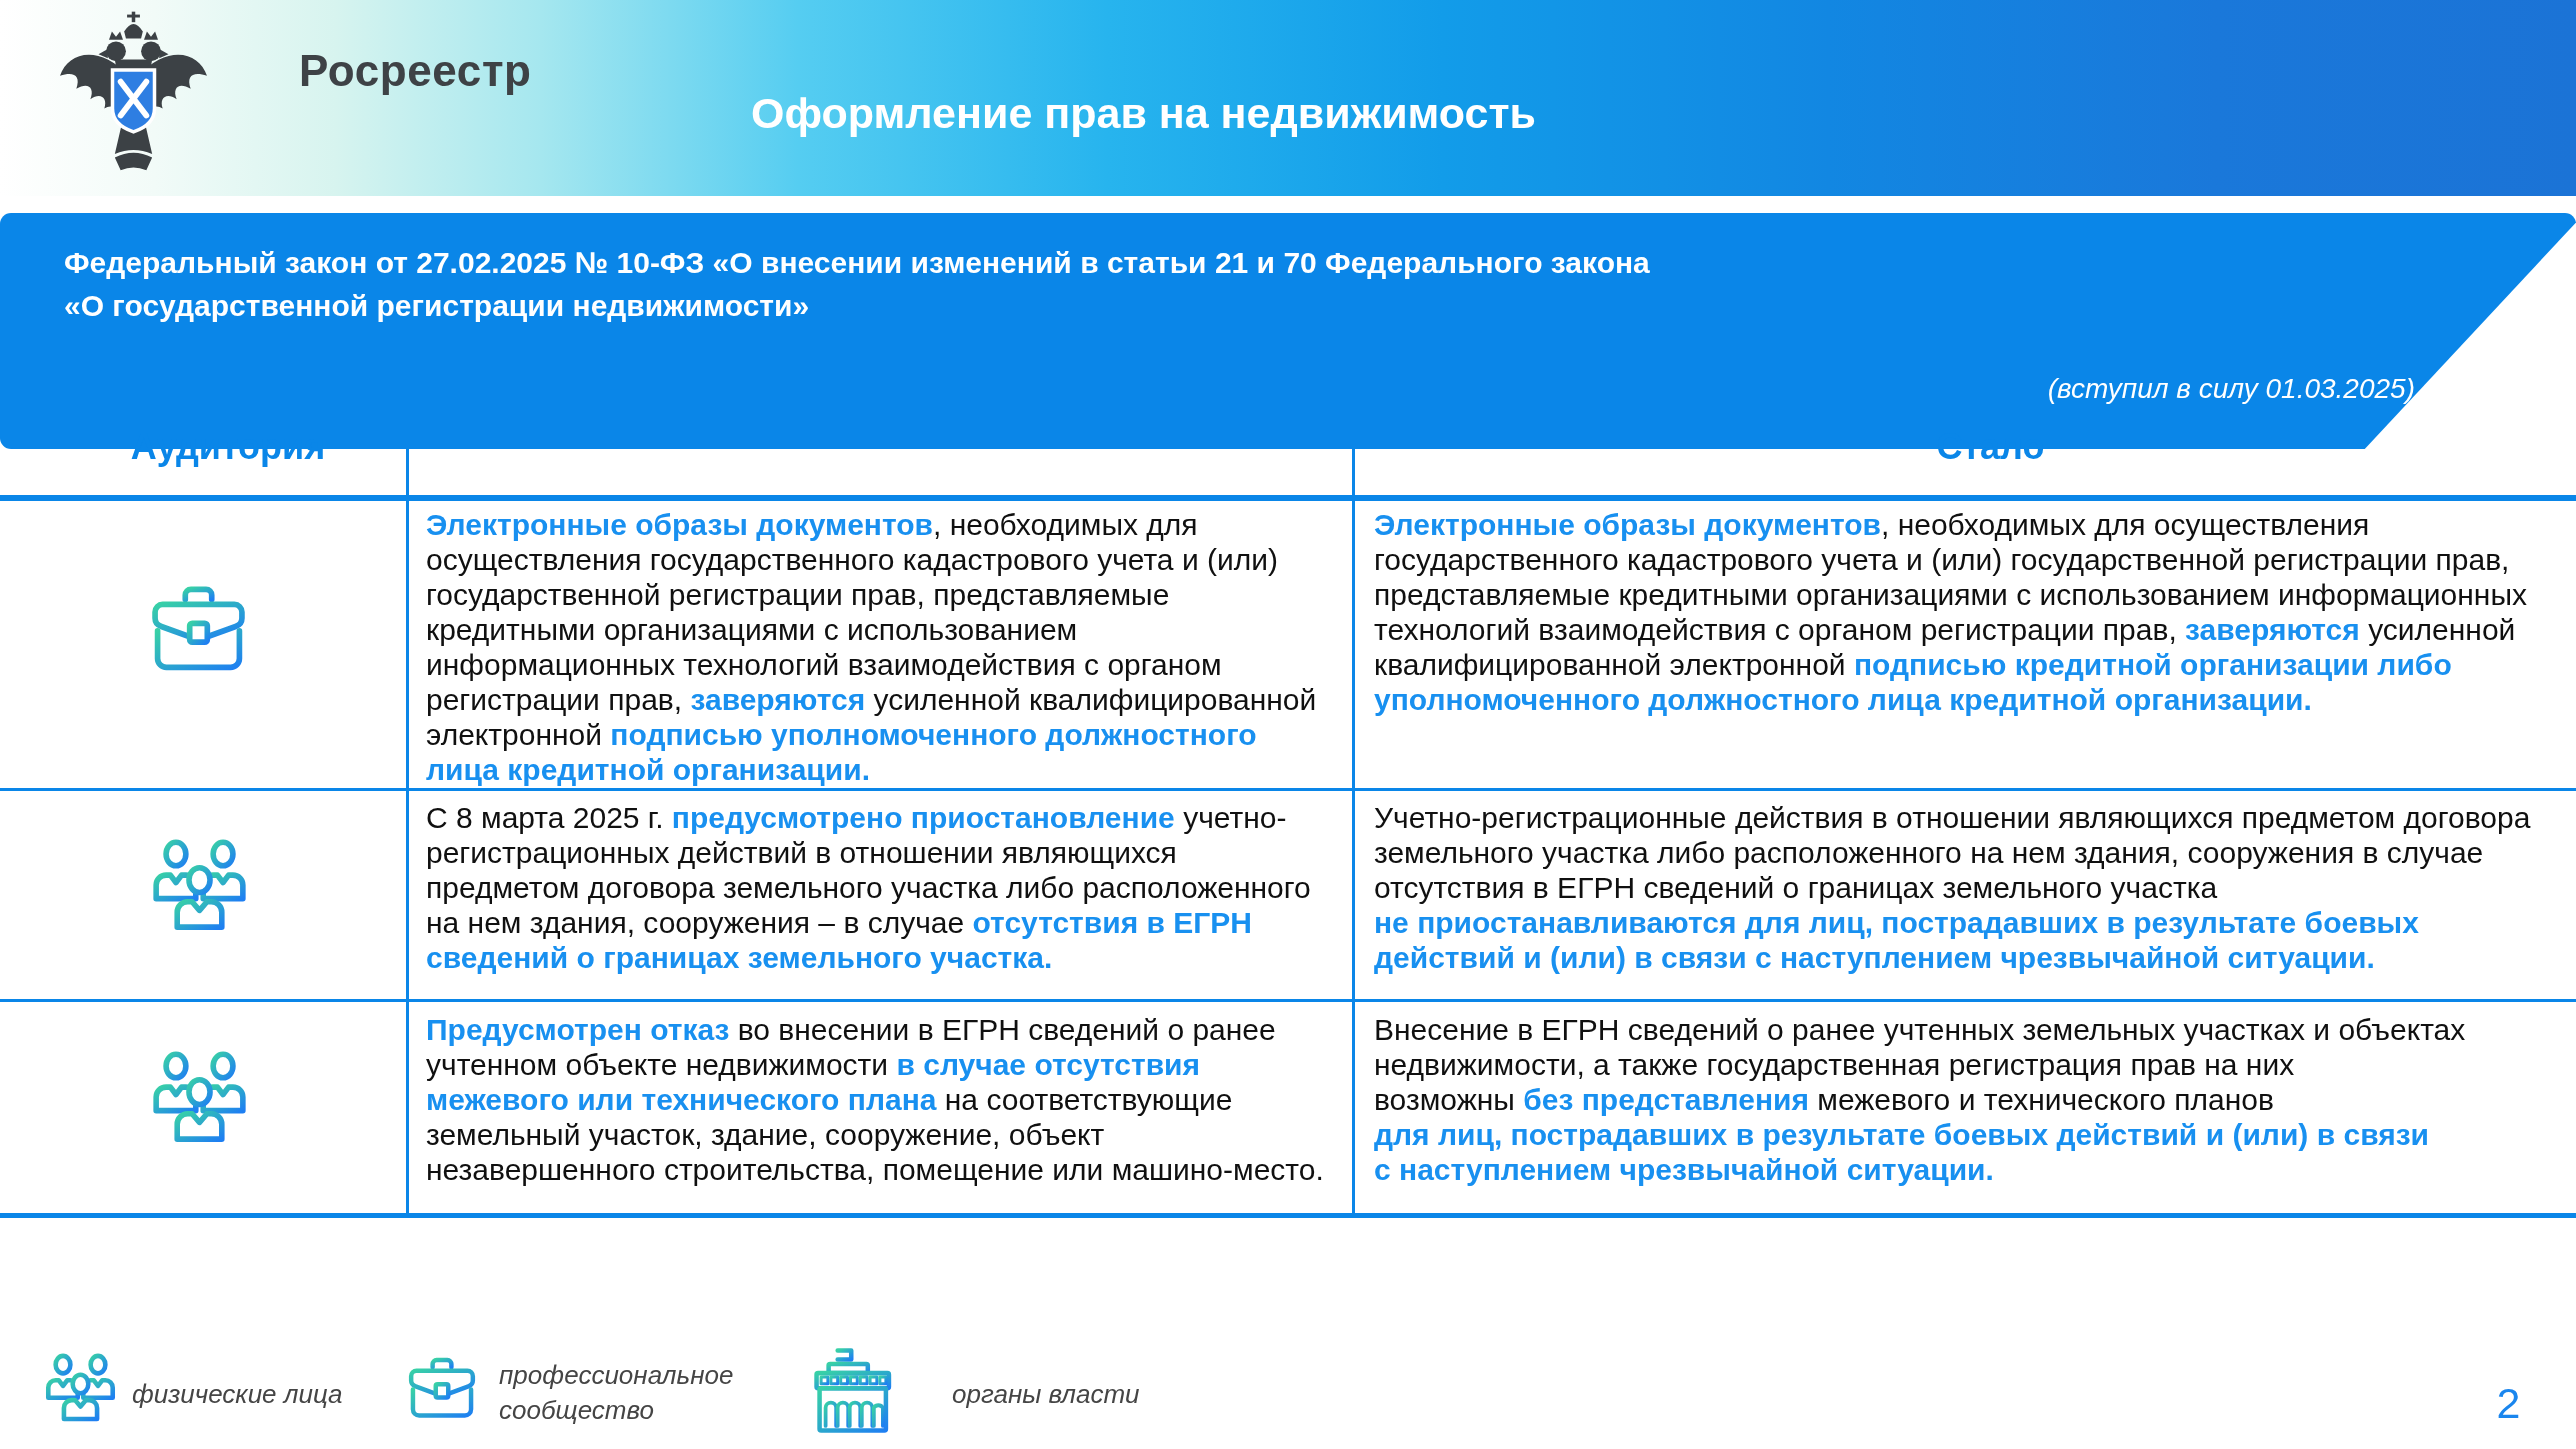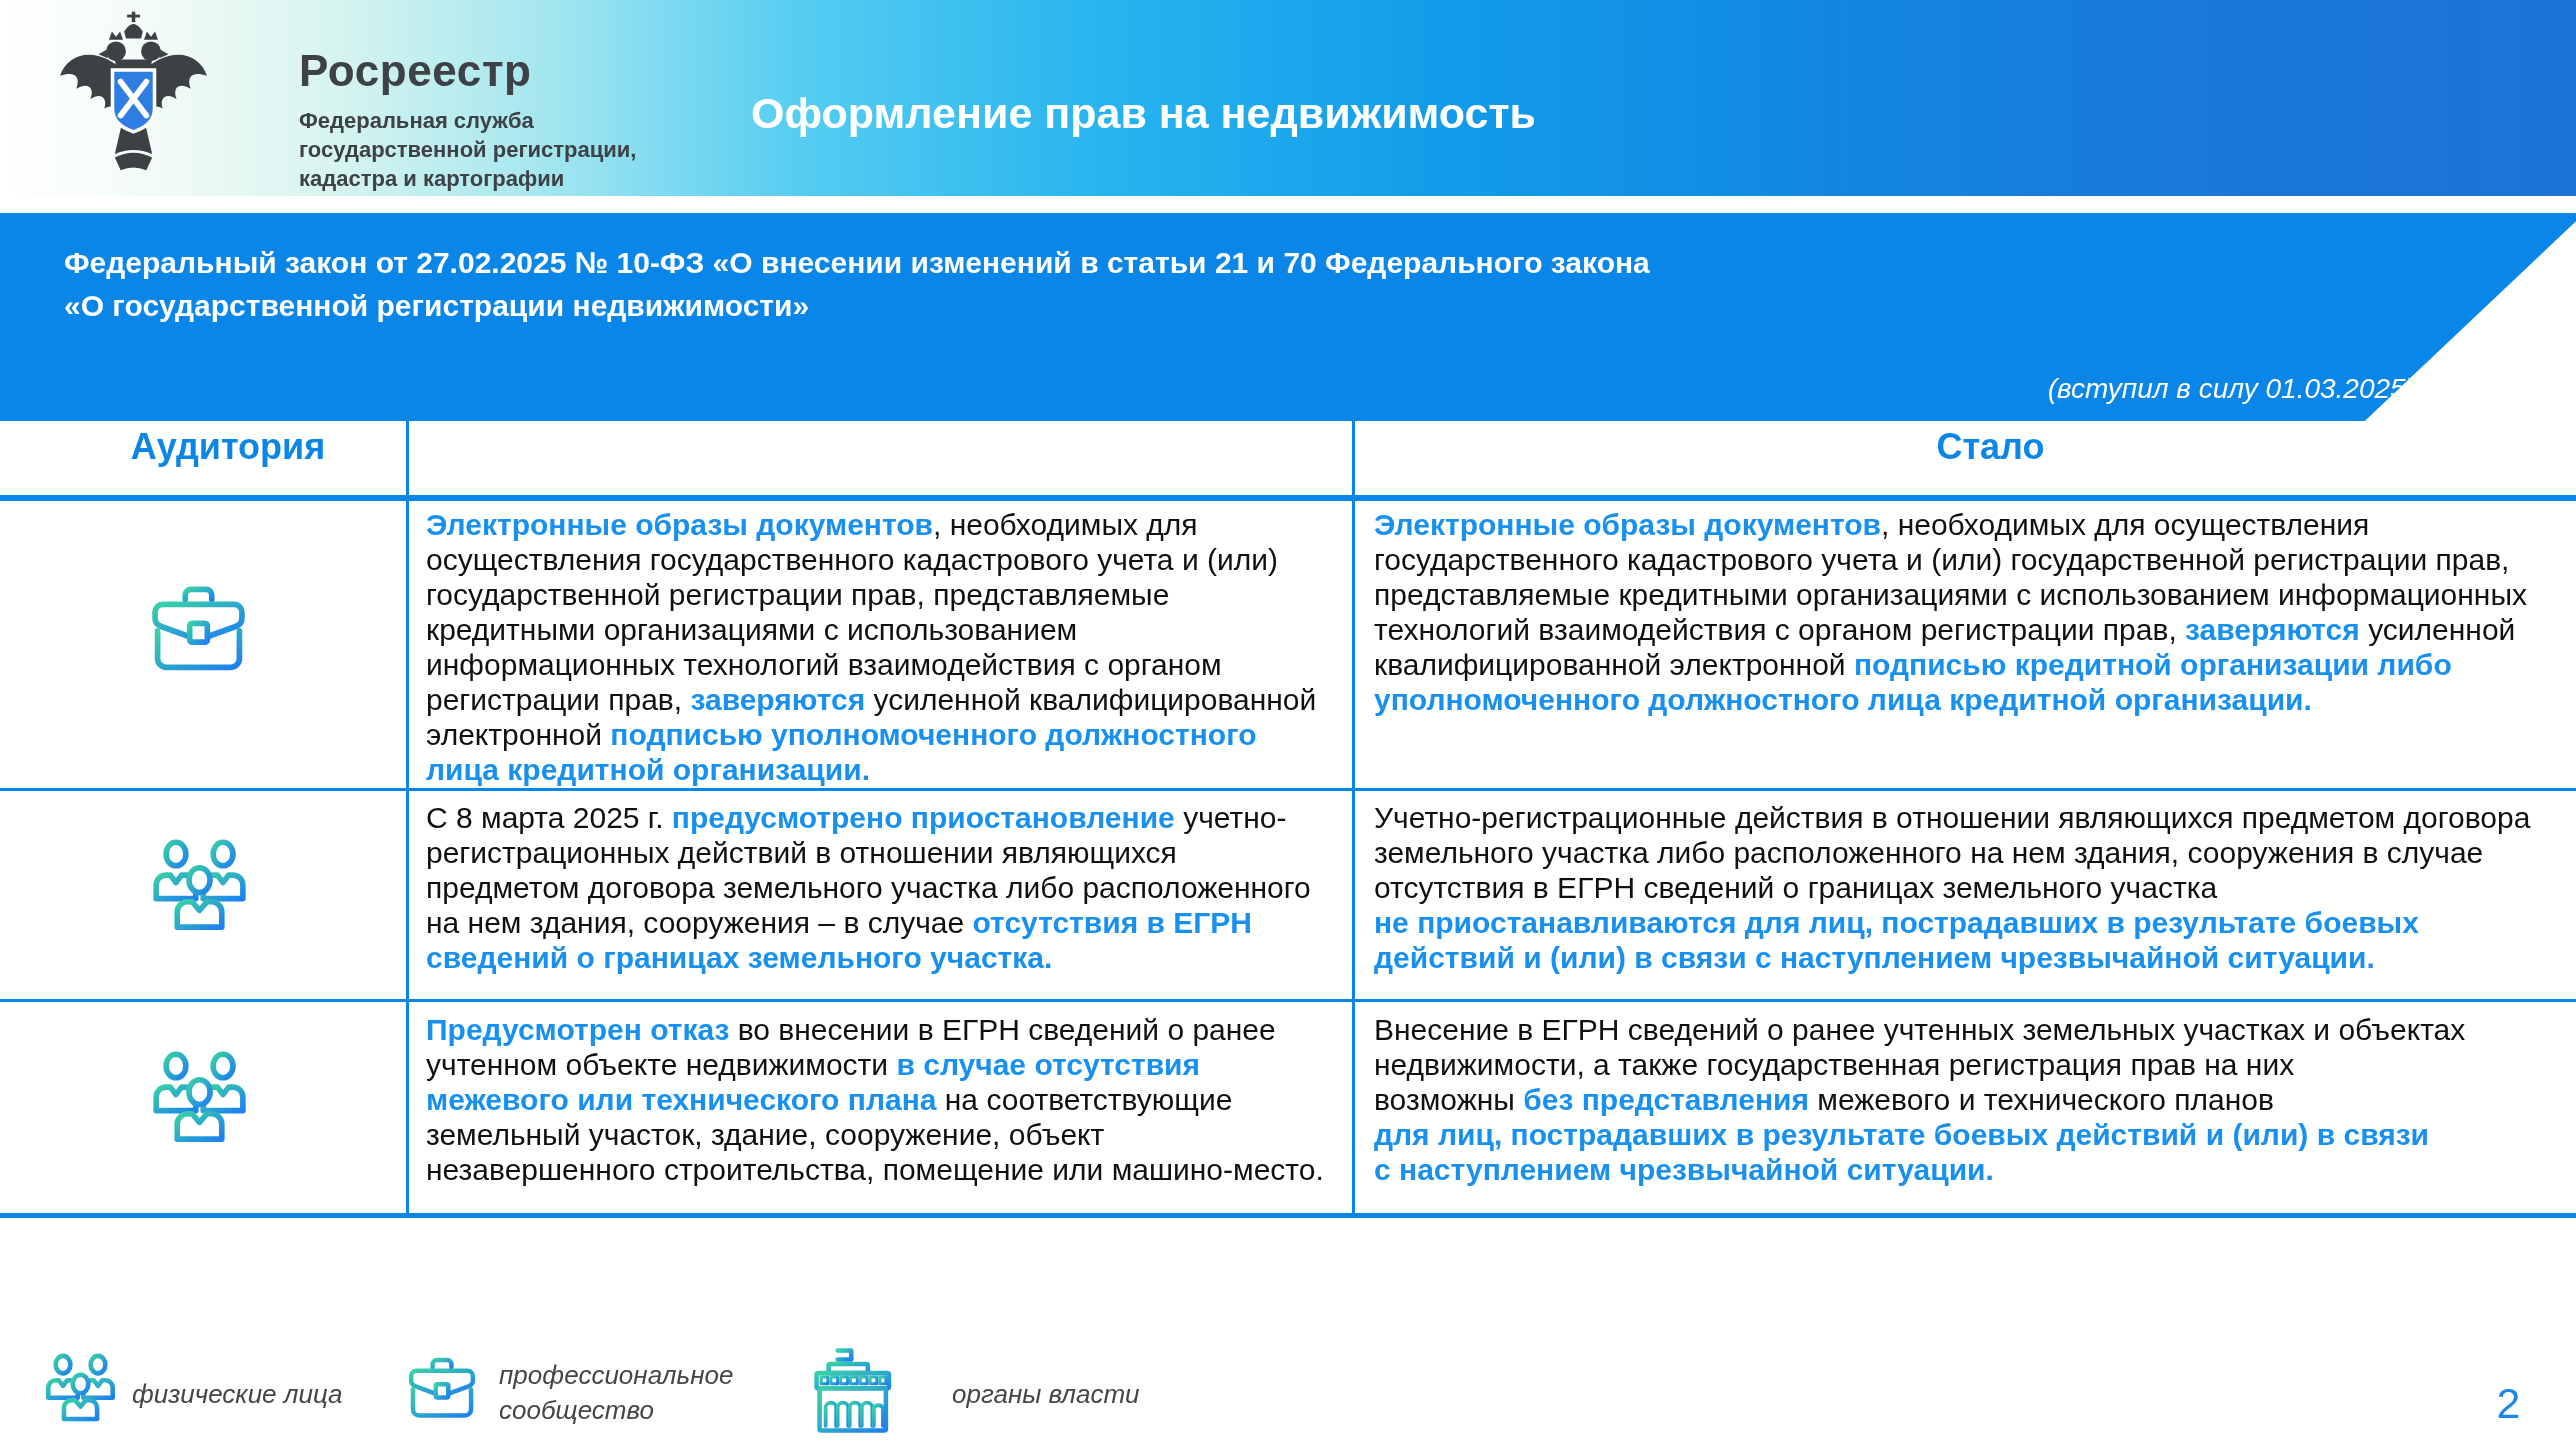--- a/index.html
+++ b/index.html
@@ -11,22 +11,22 @@
     background:linear-gradient(to right,#ffffff 0%,#f2fbf8 6%,#d7f4ef 13%,
       #a5e7ef 21%,#55cdf1 31%,#27b4ee 43%,#129ce9 56%,#1287e2 71%,#1a78da 86%,#1b73d6 100%);}
   .logo-emblem{position:absolute;left:46px;top:3.9px;width:175px;height:188px;}
   .logo-text{position:absolute;left:299px;top:46px;color:#3e4246;}
   .logo-title{font-size:44px;font-weight:bold;letter-spacing:0.6px;}
   .logo-sub{margin-top:10.3px;font-size:22px;line-height:29px;font-weight:bold;}
   .slide-title{position:absolute;left:612px;top:89px;width:1063px;text-align:center;
     font-size:43px;font-weight:bold;color:#ffffff;}
 
   
-  .banner{position:absolute;left:0;top:213px;width:2576px;height:208px;background:#0a86e8;
-    clip-path:polygon(0 0,100% 0,100% 4%,91.8% 100%,0 100%);}
+  .banner{position:absolute;left:0;top:213px;width:2576px;height:236px;background:#0a86e8;
+    clip-path:polygon(0 0,100% 0,100% 4%,91.8% 100%,0 100%);border-radius:11px;}
   .banner-line1{position:absolute;left:64px;top:33px;font-size:30px;font-weight:bold;color:#fff;}
   .banner-line2{position:absolute;left:64px;top:76px;font-size:30px;font-weight:bold;color:#fff;}
   .banner-note{position:absolute;left:1674px;top:117px;width:741px;text-align:right;
     font-size:28px;font-style:italic;color:#fff;margin-top:43px;}
 
   
   .hline,.vline{position:absolute;background:#0a86e8;}
   .hl-thick{left:0;top:495px;width:2576px;height:5.8px;}
   .hl-thin1{left:0;top:788px;width:2576px;height:2.6px;}
   .hl-thin2{left:0;top:999px;width:2576px;height:2.6px;}
@@ -94,25 +94,20 @@
         <path d="M142 122 C 92 68, 38 80, 24 122 C 48 114, 60 122, 52 144 C 72 132, 84 142, 76 162 C 94 150, 106 160, 100 178 C 112 170, 124 176, 120 192 L 146 172 Z"></path>
         <path d="M158 122 C 208 68, 262 80, 276 122 C 252 114, 240 122, 248 144 C 228 132, 216 142, 224 162 C 206 150, 194 160, 200 178 C 188 170, 176 176, 180 192 L 154 172 Z"></path>
         <path d="M130 204 h40 l12 52 q-32 -14 -64 0 z"></path>
         <path d="M118 262 q32 -16 64 0 l-10 22 q-22 -10 -44 0 z"></path>
       </g>
       <path d="M114 112 h72 v66 q0 28 -36 40 q-36 -12 -36 -40 z" fill="#2e7ee2" stroke="#ffffff" stroke-width="6"></path>
       <path d="M128 132 L 172 190 M172 132 L 128 190" stroke="#ffffff" stroke-width="10" stroke-linecap="round" fill="none"></path>
     </svg>
     <div class="logo-text">
       <div class="logo-title">Росреестр</div>
-      <div class="logo-sub">
-        <div>Федеральная служба</div>
-        <div>государственной регистрации,</div>
-        <div>кадастра и картографии</div>
-      </div>
     </div>
     <div class="slide-title">Оформление прав на недвижимость</div>
   </div>
 
   <div class="banner">
     <div class="banner-line1">Федеральный закон от 27.02.2025 № 10-ФЗ «О внесении изменений в статьи 21 и 70 Федерального закона</div>
     <div class="banner-line2">«О государственной регистрации недвижимости»</div>
     <div class="banner-note">(вступил в силу 01.03.2025)</div>
   </div>
 

